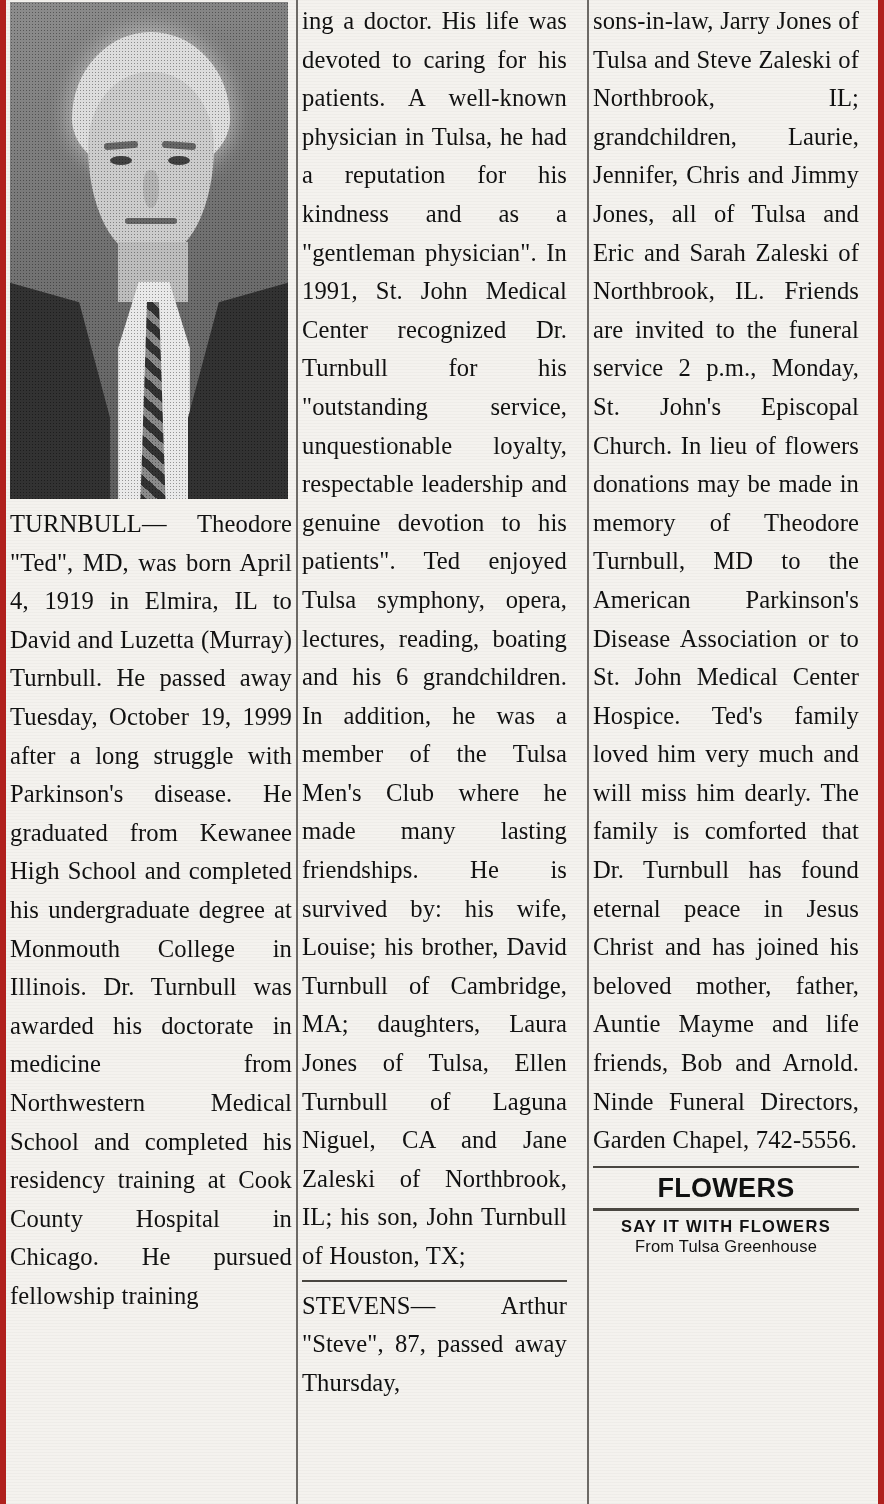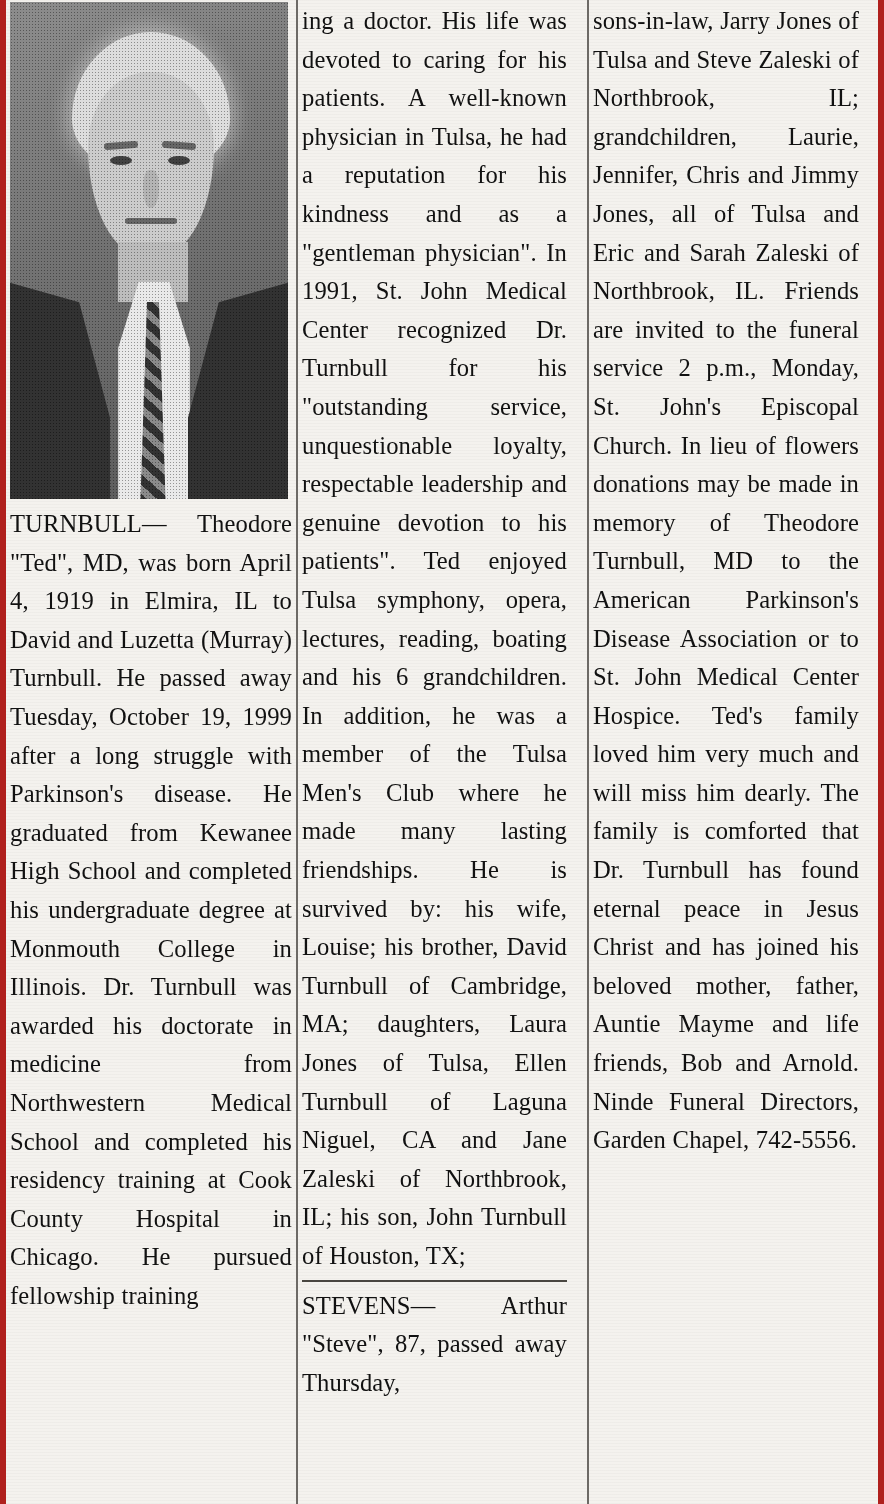--- a/index.html
+++ b/index.html
@@ -212,16 +212,23 @@
 
     <div class="col col-2">
       <div class="body-text">ing a doctor. His life was devoted to caring for his patients. A well-known physician in Tulsa, he had a reputation for his kindness and as a "gentleman physician". In 1991, St. John Medical Center recognized Dr. Turnbull for his "outstanding service, unquestionable loyalty, respectable leadership and genuine devotion to his patients". Ted enjoyed Tulsa symphony, opera, lectures, reading, boating and his 6 grandchildren. In addition, he was a member of the Tulsa Men's Club where he made many lasting friendships. He is survived by: his wife, Louise; his brother, David Turnbull of Cambridge, MA; daughters, Laura Jones of Tulsa, Ellen Turnbull of Laguna Niguel, CA and Jane Zaleski of Northbrook, IL; his son, John Turnbull of Houston, TX;</div>
       <hr class="entry-rule">
       <div class="body-text clip-bottom">STEVENS— Arthur "Steve", 87, passed away Thursday,</div>
     </div>
 
     <div class="col col-3">
       <div class="body-text">sons-in-law, Jarry Jones of Tulsa and Steve Zaleski of Northbrook, IL; grandchildren, Laurie, Jennifer, Chris and Jimmy Jones, all of Tulsa and Eric and Sarah Zaleski of Northbrook, IL. Friends are invited to the funeral service 2 p.m., Monday, St. John's Episcopal Church. In lieu of flowers donations may be made in memory of Theodore Turnbull, MD to the American Parkinson's Disease Association or to St. John Medical Center Hospice. Ted's family loved him very much and will miss him dearly. The family is comforted that Dr. Turnbull has found eternal peace in Jesus Christ and has joined his beloved mother, father, Auntie Mayme and life friends, Bob and Arnold. Ninde Funeral Directors, Garden Chapel, 742-5556.</div>
 
+      <div class="flowers-box">
+        <hr class="flowers-rule-top">
+        <div class="flowers-title">FLOWERS</div>
+        <hr class="flowers-rule-bottom">
+        <div class="ad-line1">SAY IT WITH FLOWERS</div>
+        <div class="ad-line2">From Tulsa Greenhouse</div>
+      </div>
     </div>
 
   </div>
 </div>
 
 </body></html>

